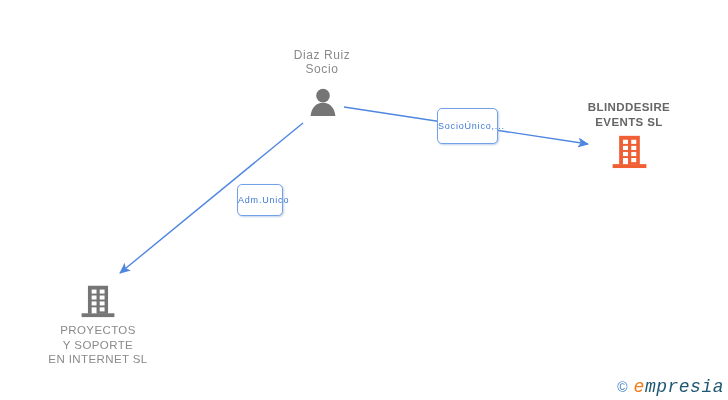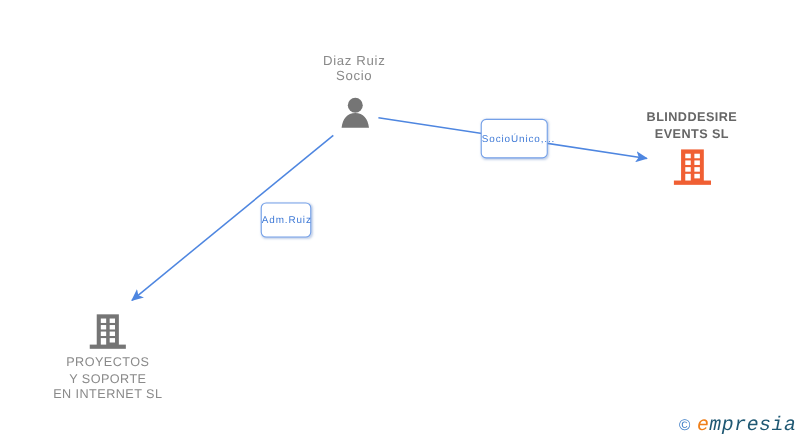--- a/index.html
+++ b/index.html
@@ -85,21 +85,21 @@
     </svg>
   </div>
 
   <div class="edge-label" style="left:437px;top:108px;width:61px;height:36px;">
     <span>Socio</span>
     <span>Único,...</span>
   </div>
 
   <div class="edge-label" style="left:196px;top:184px;width:46px;height:32px;margin-left:41px;">
     <span>Adm.</span>
-    <span>Ruiz</span>
+    <span>Unico</span>
   </div>
 
   <div class="node" style="left:564px;top:100px;width:130px;">
     <div class="node-label company-name bold">
       <span>BLINDDESIRE</span><br>
       <span>EVENTS SL</span>
     </div>
     <svg class="icon-wrap" style="margin-top:4px;" width="37" height="37" viewBox="0 0 34 34">
       <g class="building orange">
         <rect x="1.5" y="28.6" width="31" height="3.6"></rect>

